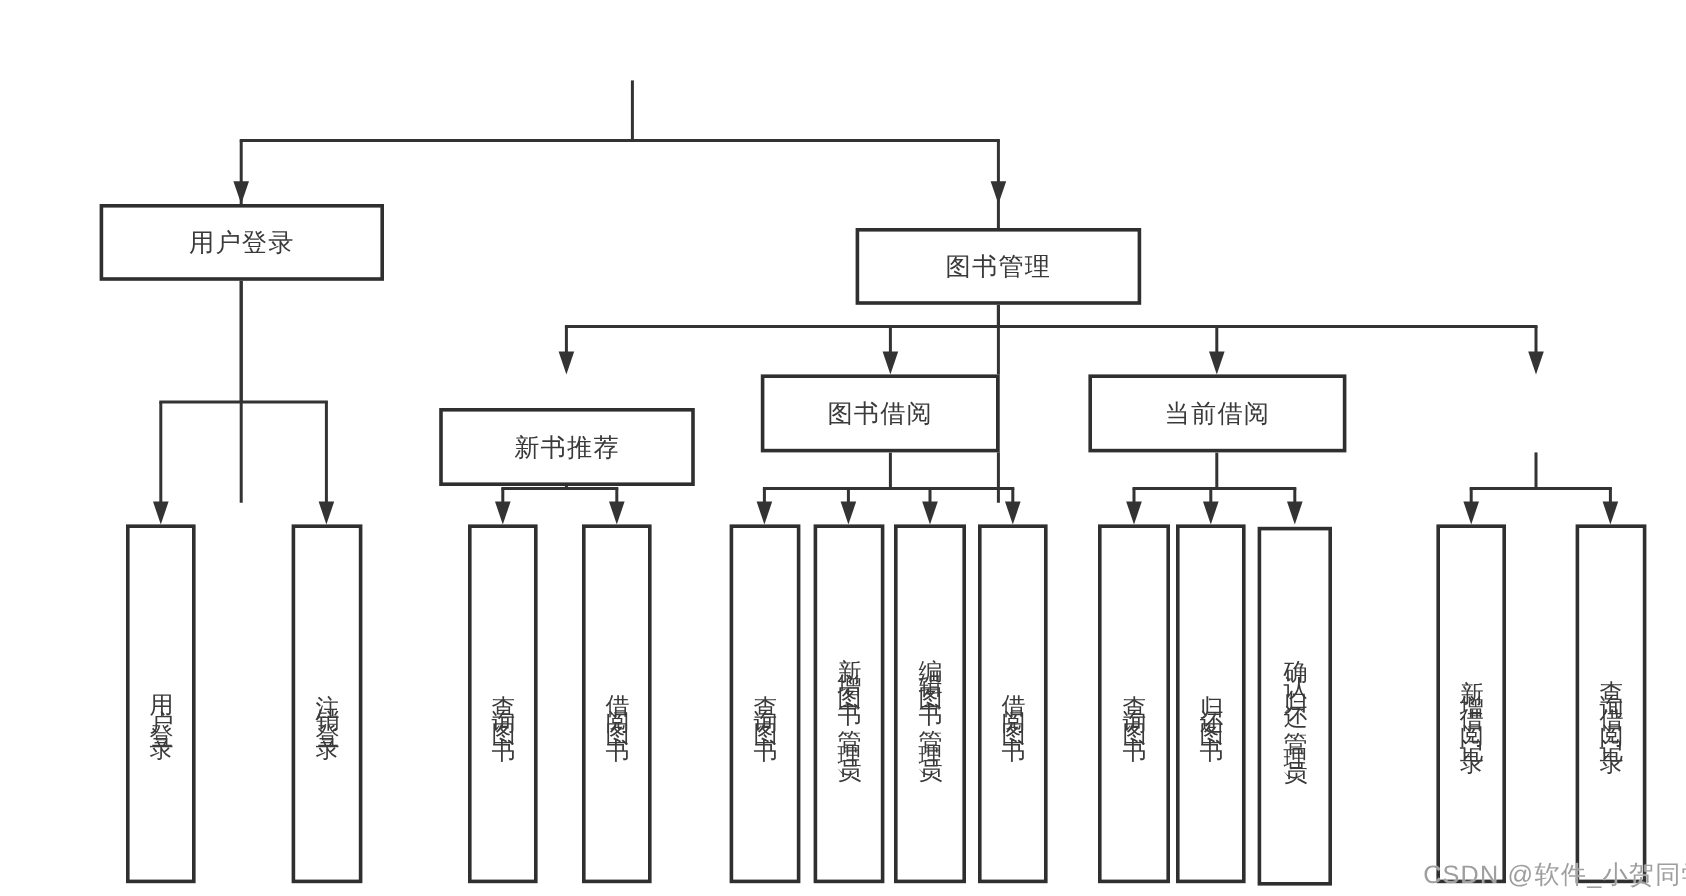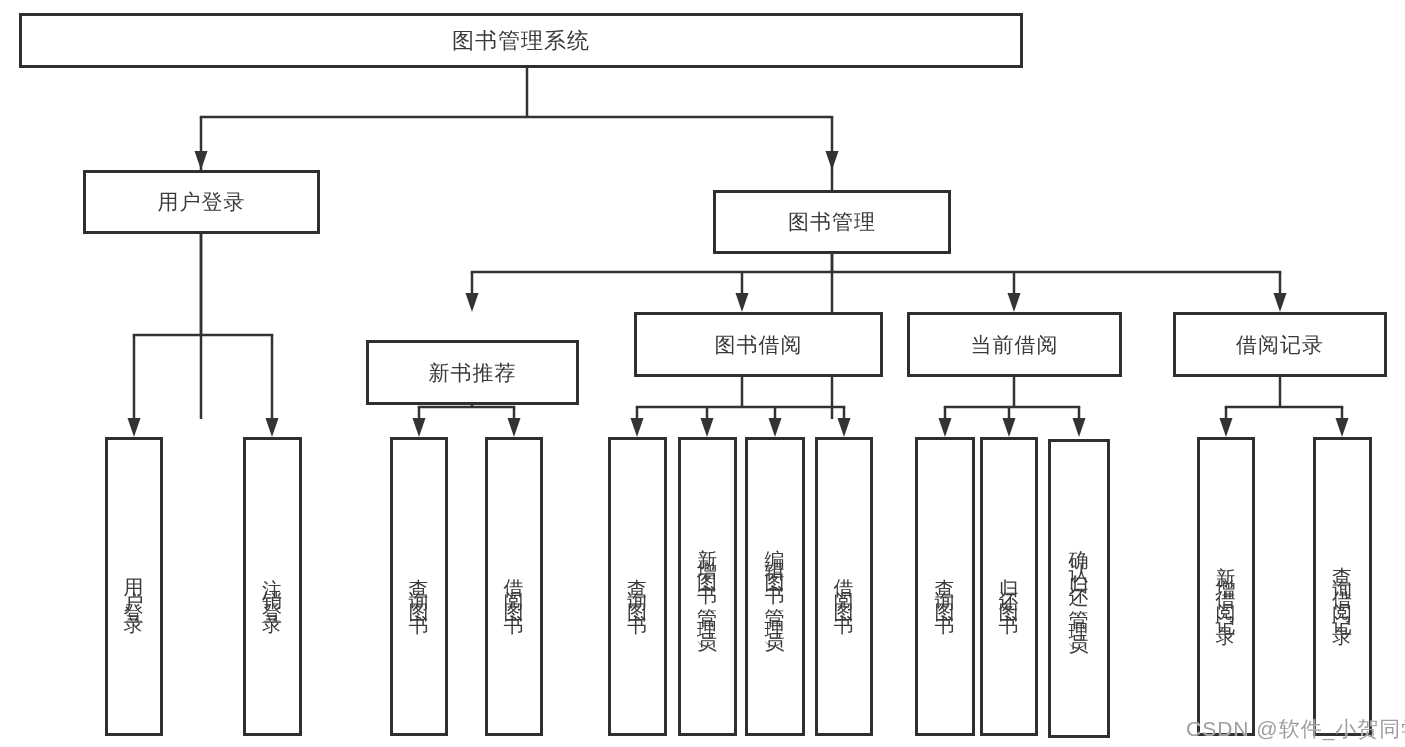--- a/index.html
+++ b/index.html
@@ -137,43 +137,37 @@
       <path d="M1342,407 V420"></path>
       <polygon points="1219.5,418 1232.5,418 1226,437"></polygon>
       <polygon points="1335.5,418 1348.5,418 1342,437"></polygon>
     </g>
     <g>
       <polygon points="194.5,151 207.5,151 201,170"></polygon>
       <polygon points="825.5,151 838.5,151 832,170"></polygon>
     </g>
   </svg>
 
-  <div class="node h root" style="left:19px; top:13px; width:1004px; height:55px;">
-    <span>图书管理系统</span>
-  </div>
 
   <div class="node h" style="left:83px; top:170px; width:237px; height:64px;">
     <span>用户登录</span>
   </div>
   <div class="node h" style="left:713px; top:170px; width:238px; height:64px;margin-top:20px;">
     <span>图书管理</span>
   </div>
 
   <div class="node h" style="left:366px; top:312px; width:213px; height:65px;margin-top:28px;">
     <span>新书推荐</span>
   </div>
-  <div class="node h" style="left:634px; top:312px; width:249px; height:65px;">
+  <div class="node h" style="left:634px; top:312px; width:199px; height:65px;">
     <span>图书借阅</span>
   </div>
   <div class="node h" style="left:907px; top:312px; width:215px; height:65px;">
     <span>当前借阅</span>
   </div>
-  <div class="node h" style="left:1173px; top:312px; width:214px; height:65px;">
-    <span>借阅记录</span>
-  </div>
 
   <div class="node v" style="left:105px; top:437px; width:58px; height:299px;">
     <span>用户登录</span>
   </div>
   <div class="node v" style="left:243px; top:437px; width:59px; height:299px;">
     <span>注销登录</span>
   </div>
 
   <div class="node v" style="left:390px; top:437px; width:58px; height:299px;">
     <span>查询图书</span>

